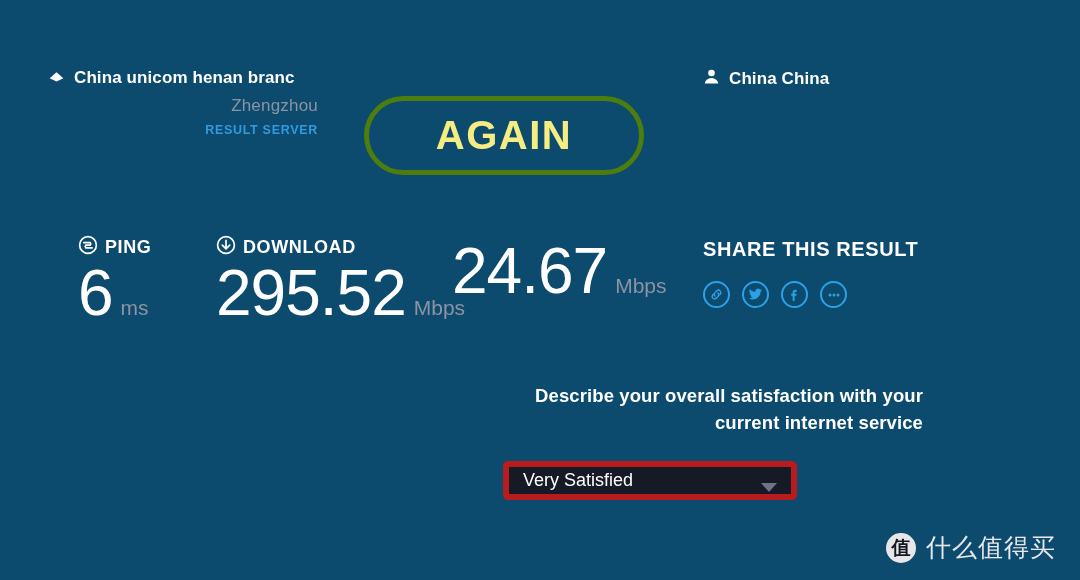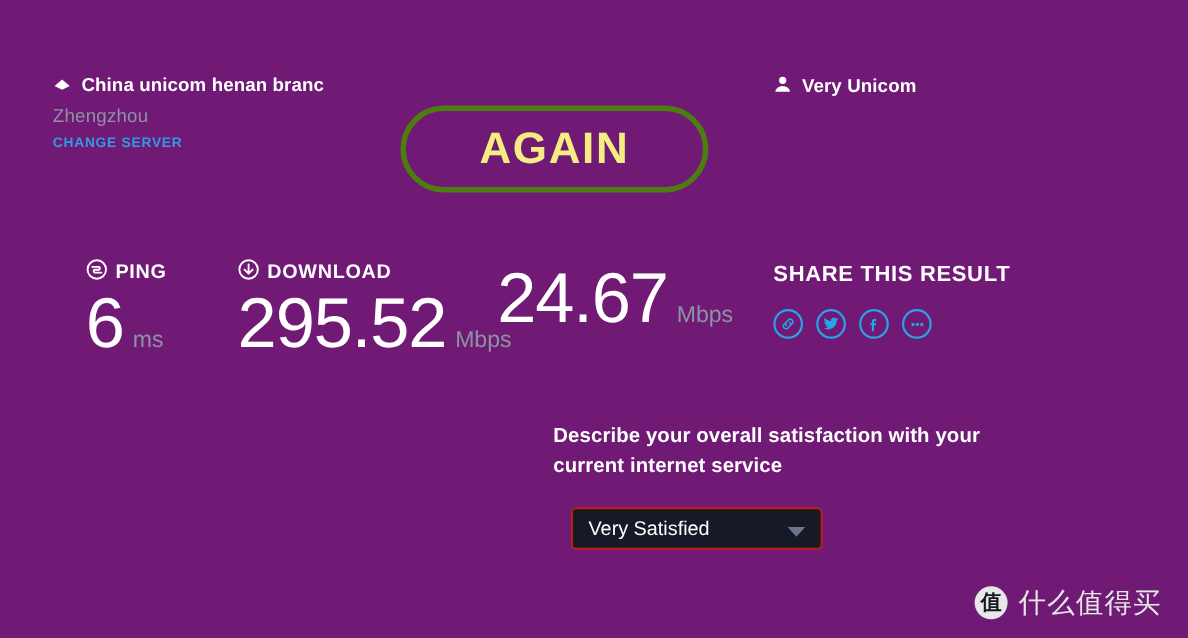--- a/index.html
+++ b/index.html
@@ -2,21 +2,21 @@
 <html><head>
 <meta charset="utf-8">
 <style>
   * { box-sizing: border-box; margin: 0; padding: 0; }
   html, body {
     width: 1080px; height: 580px;
     background: #141823;
     font-family: "Liberation Sans", sans-serif;
     overflow: hidden;
   }
-  .page { position: relative; width: 1080px; height: 580px; background: #701a75; }
+  .page { position: relative; width: 1080px; height: 580px; background: #0c4a6e; text-align: right; }
 
   
   .server-block { position: absolute; left: 48px; top: 66px; width: 270px; }
   .server-line { display: flex; align-items: center; gap: 9px; height: 24px; }
   .server-name {
     color: #ffffff; font-size: 17px; font-weight: bold;
     white-space: nowrap; overflow: hidden; text-overflow: clip;
     max-width: 232px; letter-spacing: .1px;
   }
   .diamond-icon { flex: 0 0 auto; width: 17px; height: 17px; position: relative; }
@@ -73,23 +73,23 @@
   }
 
   
   .survey { position: absolute; left: 503px; top: 383px; width: 420px; }
   .survey-question {
     color: #ffffff; font-size: 18.5px; font-weight: bold; line-height: 1.45;
     letter-spacing: .1px;
   }
   .survey-row { display: flex; align-items: center; gap: 25px; margin-top: 24px; }
   .survey-select {
-    position: relative; width: 229px; height: 39px;
-    border: 2px solid #b91c1c; border-radius: 5px; background: #161a26;
-    display: flex; align-items: center; padding: 0 14px; cursor: pointer; margin-left: 16px;
+    position: relative; width: 294px; height: 39px;
+    border: 6px solid #b91c1c; border-radius: 5px; background: #161a26;
+    display: flex; align-items: center; padding: 0 14px; cursor: pointer;
   }
   .survey-select-value { color: #ffffff; font-size: 18px; }
   .chev { position: absolute; right: 14px; top: 16px;
     width: 0; height: 0; border-left: 8px solid transparent;
     border-right: 8px solid transparent; border-top: 9px solid #6d748a; }
   .submit-btn {
     width: 125px; height: 39px; border-radius: 20px;
     border: 2px solid #29a3e8; background: transparent; color: #29a3e8;
     font-size: 17px; font-weight: bold; letter-spacing: 1px;
     display: flex; align-items: center; justify-content: center;
@@ -117,31 +117,31 @@
   <div class="server-block">
     <div class="server-line">
       <span class="diamond-icon">
         <svg width="17" height="17" viewBox="0 0 17 17">
           <path d="M8.5 2.2 L15.4 8.2 L8.5 11.6 L1.6 8.2 Z" fill="#ffffff"></path>
         </svg>
       </span>
       <span class="server-name">China unicom henan branc</span>
     </div>
     <div class="server-city">Zhengzhou</div>
-    <div class="change-server">CHANGE SERVER</div>
+    <div class="change-server">RESULT SERVER</div>
   </div>
 
   <div class="isp-block">
     <span>
       <svg width="17" height="17" viewBox="0 0 17 17">
         <circle cx="8.5" cy="5" r="3.3" fill="#ffffff"></circle>
         <path d="M1.8 15.5 a6.7 5.4 0 0 1 13.4 0 z" fill="#ffffff"></path>
       </svg>
     </span>
-    <span class="isp-name">Very Unicom</span>
+    <span class="isp-name">China China</span>
   </div>
 
   <div class="again-btn">AGAIN</div>
 
   <div class="results">
 
     <div class="metric" id="metric-ping">
       <div class="metric-head">
         <span>
           <svg width="20" height="20" viewBox="0 0 20 20">

